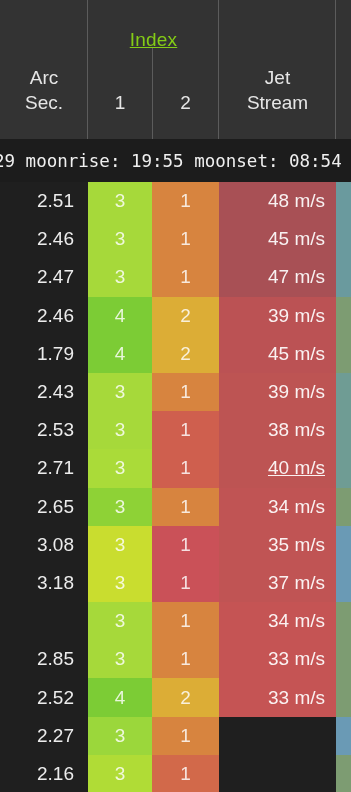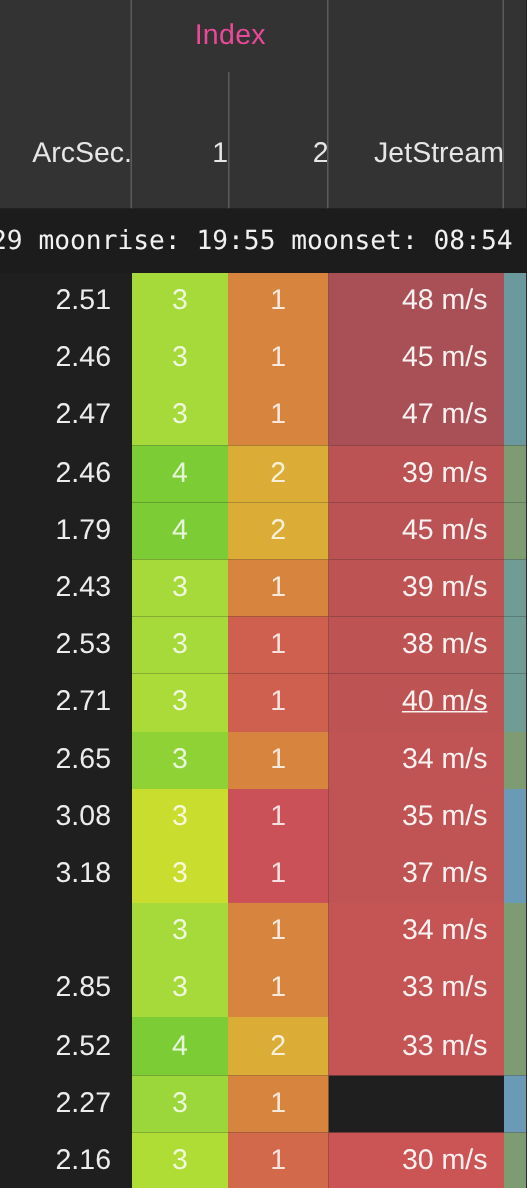--- a/index.html
+++ b/index.html
@@ -33,42 +33,43 @@
   }
   .hdr-group-row {
     position: absolute;
     left: 0; top: 0;
     width: 351px;
     height: 48px;
   }
   .hdr-group-label {
     position: absolute;
     left: 88px;
-    top: 0;
+    top: 16px;
     width: 131px;
     height: 48px;
     display: flex;
     align-items: center;
     justify-content: center;
     font-size: 19px;
-    color: #ec4899;
+    color: #84cc16;
     letter-spacing: 0.2px;
+    text-decoration: underline;
   }
 
   .hdr-cells {
     position: absolute;
     left: 0; top: 0;
     width: 351px;
     height: 139px;
   }
   .hdr-cell {
     position: absolute;
     bottom: 0;
     display: flex;
-    flex-direction: row;
+    flex-direction: column;
     align-items: center;
     justify-content: flex-end;
     padding-bottom: 24px;
     box-sizing: border-box;
     font-size: 19px;
     line-height: 25px;
     color: #e6e6e6;
     text-align: center;
   }
   .hdr-cell.c-arc   { left: 0;   width: 88px; }
@@ -295,18 +296,17 @@
       <div class="row">
         <div class="cell arc">2.27</div>
         <div class="cell idx1" style="background: rgb(155, 215, 59);">3</div>
         <div class="cell idx2" style="background: rgb(215, 132, 63);">1</div>
         <div class="cell extra" style="background: rgb(106, 154, 181);"></div>
       </div>
       <div class="row">
         <div class="cell arc">2.16</div>
         <div class="cell idx1" style="background: rgb(176, 220, 54);">3</div>
         <div class="cell idx2" style="background: rgb(210, 105, 74);">1</div>
-        <div class="cell jet" style="background: rgb(203, 84, 84);">30 m/s</div>
         <div class="cell extra" style="background: rgb(125, 156, 114);"></div>
       </div>
     </div>
 
 </div>
 
 </body></html>

